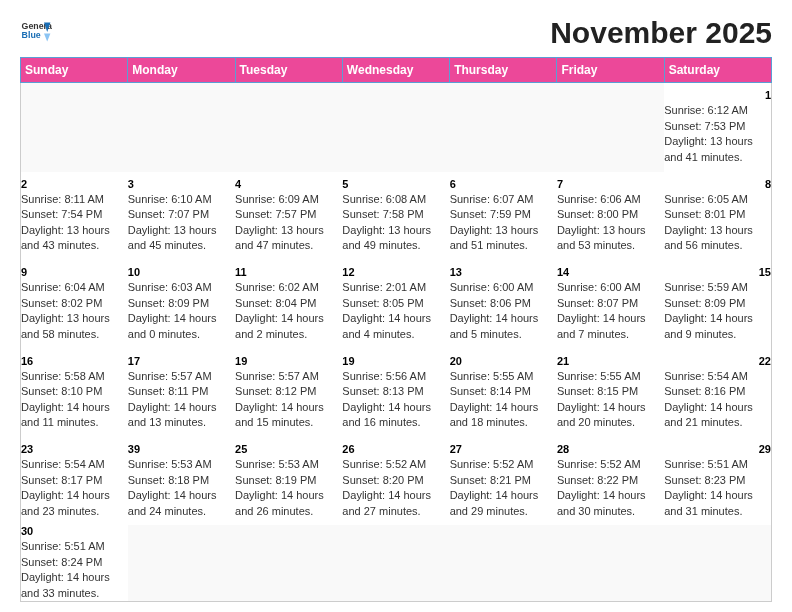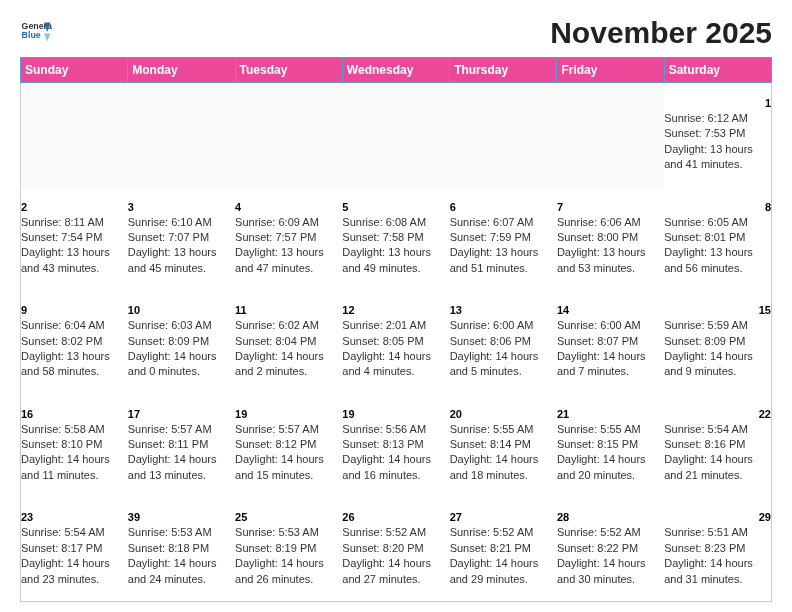--- a/index.html
+++ b/index.html
@@ -297,15 +297,29 @@
 Sunset: 8:22 PM
 Daylight: 14 hours and 30 minutes.</div>
           </td>
           <td>
             <span class="day-num right">29</span>
             <div class="day-info">Sunrise: 5:51 AM
 Sunset: 8:23 PM
 Daylight: 14 hours and 31 minutes.</div>
           </td>
         </tr>
+        <tr class="last-row">
+          <td>
+            <span class="day-num">30</span>
+            <div class="day-info">Sunrise: 5:51 AM
+Sunset: 8:24 PM
+Daylight: 14 hours and 33 minutes.</div>
+          </td>
+          <td class="empty-cell"></td>
+          <td class="empty-cell"></td>
+          <td class="empty-cell"></td>
+          <td class="empty-cell"></td>
+          <td class="empty-cell"></td>
+          <td class="empty-cell"></td>
+        </tr>
       </tbody>
   </table>
 </div>
 
 </body></html>

